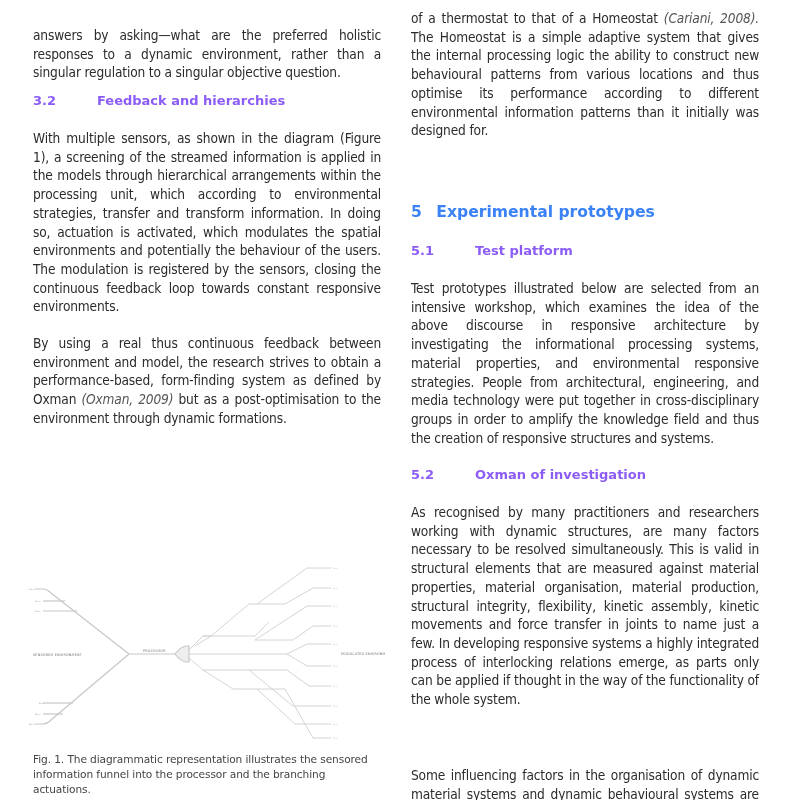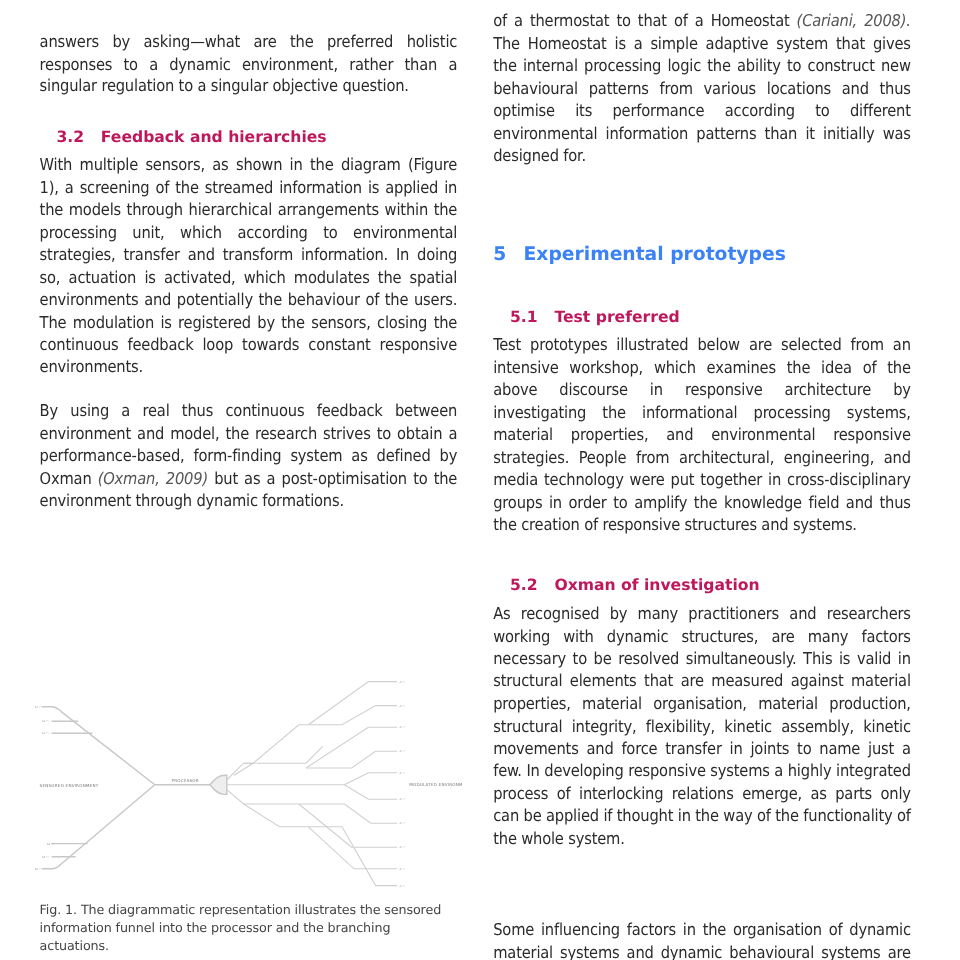--- a/index.html
+++ b/index.html
@@ -4,21 +4,21 @@
 <style>
   html, body { margin:0; padding:0; background:#ffffff; }
   body { width:800px; height:800px; position:relative; overflow:hidden;
          font-family:"DejaVu Sans", sans-serif; color:#2b2b2b; }
   .col { position:absolute; top:0; width:348px; }
   #col-left { left:33px; }
   #col-right { left:411px; }
   p.para { margin:0; font-size:13.6px; line-height:18.7px; text-align:justify;
            text-align-last:left; letter-spacing:-0.15px; font-stretch:condensed; }
   p.para .cite { font-style:italic; color:#555; }
-  .sec { margin:14px; font-size:13px; font-weight:bold; color:#be185d; display:flex; }
+  .sec { margin:0; font-size:13px; font-weight:bold; color:#8b5cf6; display:flex;gap:27px; }
   .sec .num { width:37px; }
   .h1 { margin:0; font-size:15.6px; font-weight:bold; color:#3b82f6; }
   .h1 .num { margin-right:9px; }
   .caption { position:absolute; left:33px; top:752px; width:350px; font-size:10.6px;
              line-height:15px; color:#444; letter-spacing:-0.1px; }
   #diagram { position:absolute; left:25px; top:548px; width:360px; height:200px; }
   #diagram .lbl { font-family:"DejaVu Sans", sans-serif; font-size:3.4px; fill:#777; letter-spacing:0.2px; }
   #diagram .tiny { font-family:"DejaVu Sans", sans-serif; font-size:2.2px; fill:#999; }
 </style>
 </head>
@@ -96,21 +96,21 @@
 <div id="col-right" class="col">
   <p class="para" style="position:absolute; top:9px; width:348px;"><span>of a thermostat to that of a Homeostat </span><span class="cite">(Cariani, 2008).</span><span> The Homeostat is a simple adaptive system that gives the internal processing logic the ability to construct new behavioural patterns from various locations and thus optimise its performance according to different environmental information patterns than it initially was designed for.</span></p>
 
   <h2 class="h1" style="position:absolute; top:203px;">
     <span class="num">5</span>
     <span>Experimental prototypes</span>
   </h2>
 
   <h3 class="sec" style="position:absolute; top:243px;">
     <span class="num">5.1</span>
-    <span>Test preferred</span>
+    <span>Test platform</span>
   </h3>
 
   <p class="para" style="position:absolute; top:279px; width:348px;">Test prototypes illustrated below are selected from an intensive workshop, which examines the idea of the above discourse in responsive architecture by investigating the informational processing systems, material properties, and environmental responsive strategies. People from architectural, engineering, and media technology were put together in cross-disciplinary groups in order to amplify the knowledge field and thus the creation of responsive structures and systems.</p>
 
   <h3 class="sec" style="position:absolute; top:467px;">
     <span class="num">5.2</span>
     <span>Oxman of investigation</span>
   </h3>
 
   <p class="para" style="position:absolute; top:503px; width:348px;">As recognised by many practitioners and researchers working with dynamic structures, are many factors necessary to be resolved simultaneously. This is valid in structural elements that are measured against material properties, material organisation, material production, structural integrity, flexibility, kinetic assembly, kinetic movements and force transfer in joints to name just a few. In developing responsive systems a highly integrated process of interlocking relations emerge, as parts only can be applied if thought in the way of the functionality of the whole system.</p>

